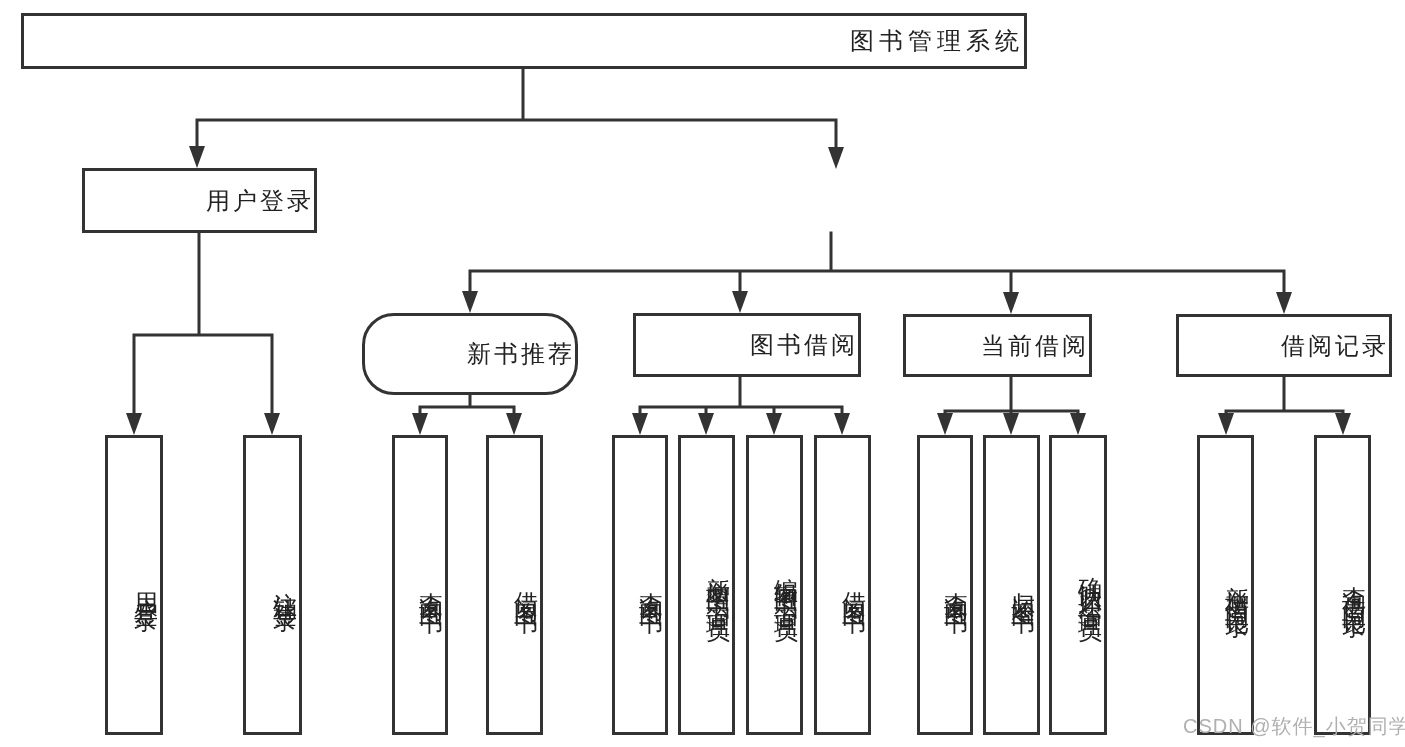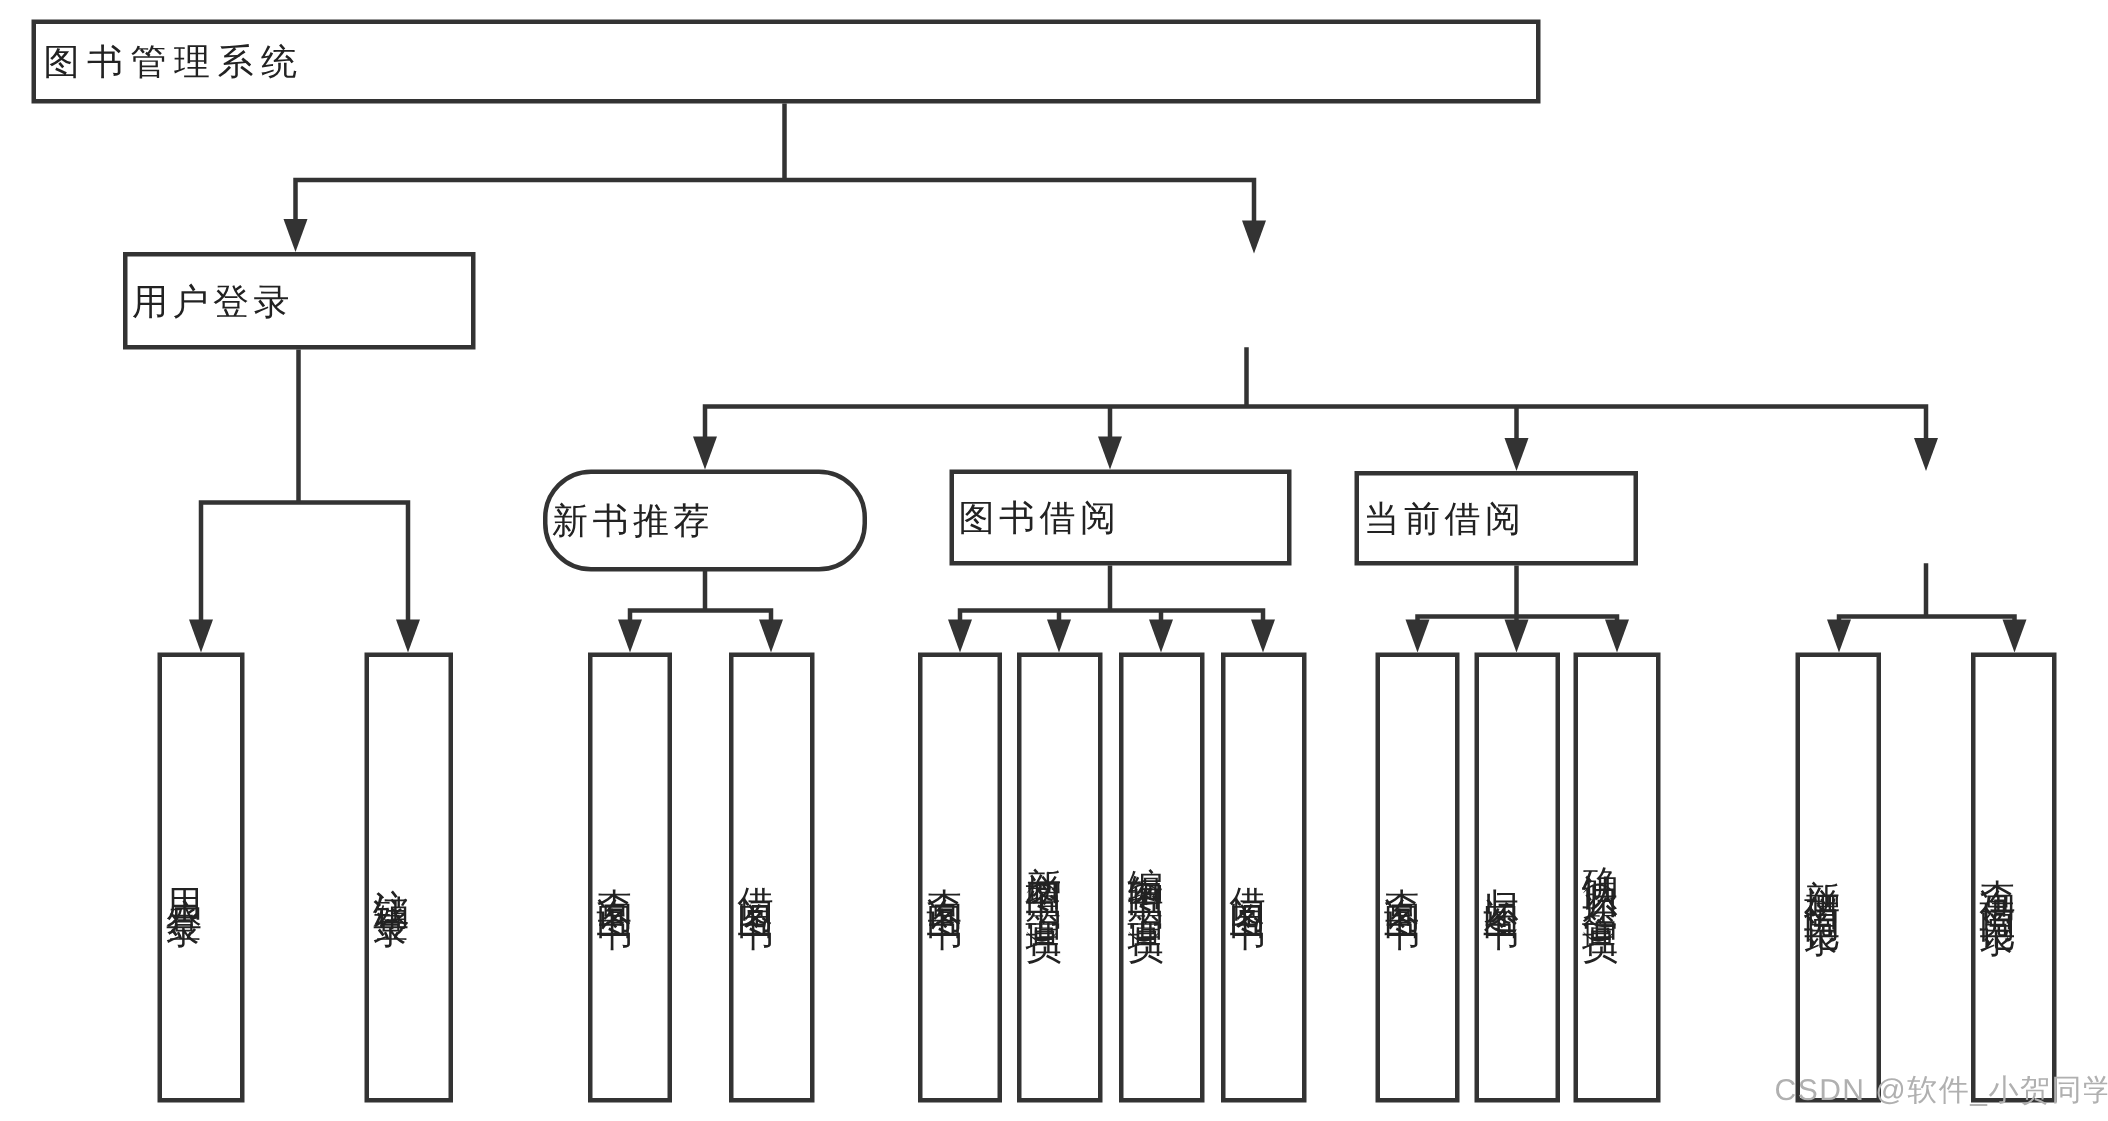--- a/index.html
+++ b/index.html
@@ -32,21 +32,21 @@
     fill: #333333;
     stroke: none;
   }
   .node {
     position: absolute;
     box-sizing: border-box;
     border: 3px solid #333333;
     background: #ffffff;
     display: flex;
     align-items: center;
-    justify-content: flex-start;
+    justify-content: flex-end;
     z-index: 2;
   }
   .node .lbl {
     font-size: 24px;
     letter-spacing: 3px;
     text-indent: 3px;
     white-space: nowrap;
     color: #222222;
   }
   .node.root .lbl {
@@ -122,28 +122,31 @@
   </svg>
 
   <div class="node root" style="left:21px; top:13px; width:1006px; height:56px;">
     <span class="lbl">图书管理系统</span>
   </div>
 
   <div class="node" style="left:82px; top:168px; width:235px; height:65px;">
     <span class="lbl">用户登录</span>
   </div>
 
-  <div class="node" style="left:362px; top:313px; width:216px; height:68px;border-radius:32px;">
+  <div class="node" style="left:362px; top:313px; width:216px; height:82px;border-radius:32px;">
     <span class="lbl">新书推荐</span>
   </div>
   <div class="node" style="left:633px; top:313px; width:228px; height:64px;">
     <span class="lbl">图书借阅</span>
   </div>
   <div class="node" style="left:903px; top:314px; width:189px; height:63px;">
     <span class="lbl">当前借阅</span>
+  </div>
+  <div class="node" style="left:1176px; top:314px; width:216px; height:63px;">
+    <span class="lbl">借阅记录</span>
   </div>
 
   <div class="node leaf" style="left:105px; top:435px; width:58px; height:300px;">
     <span class="lbl">用户登录</span>
   </div>
   <div class="node leaf" style="left:243px; top:435px; width:59px; height:300px;">
     <span class="lbl">注销登录</span>
   </div>
 
   <div class="node leaf" style="left:392px; top:435px; width:56px; height:300px;">

